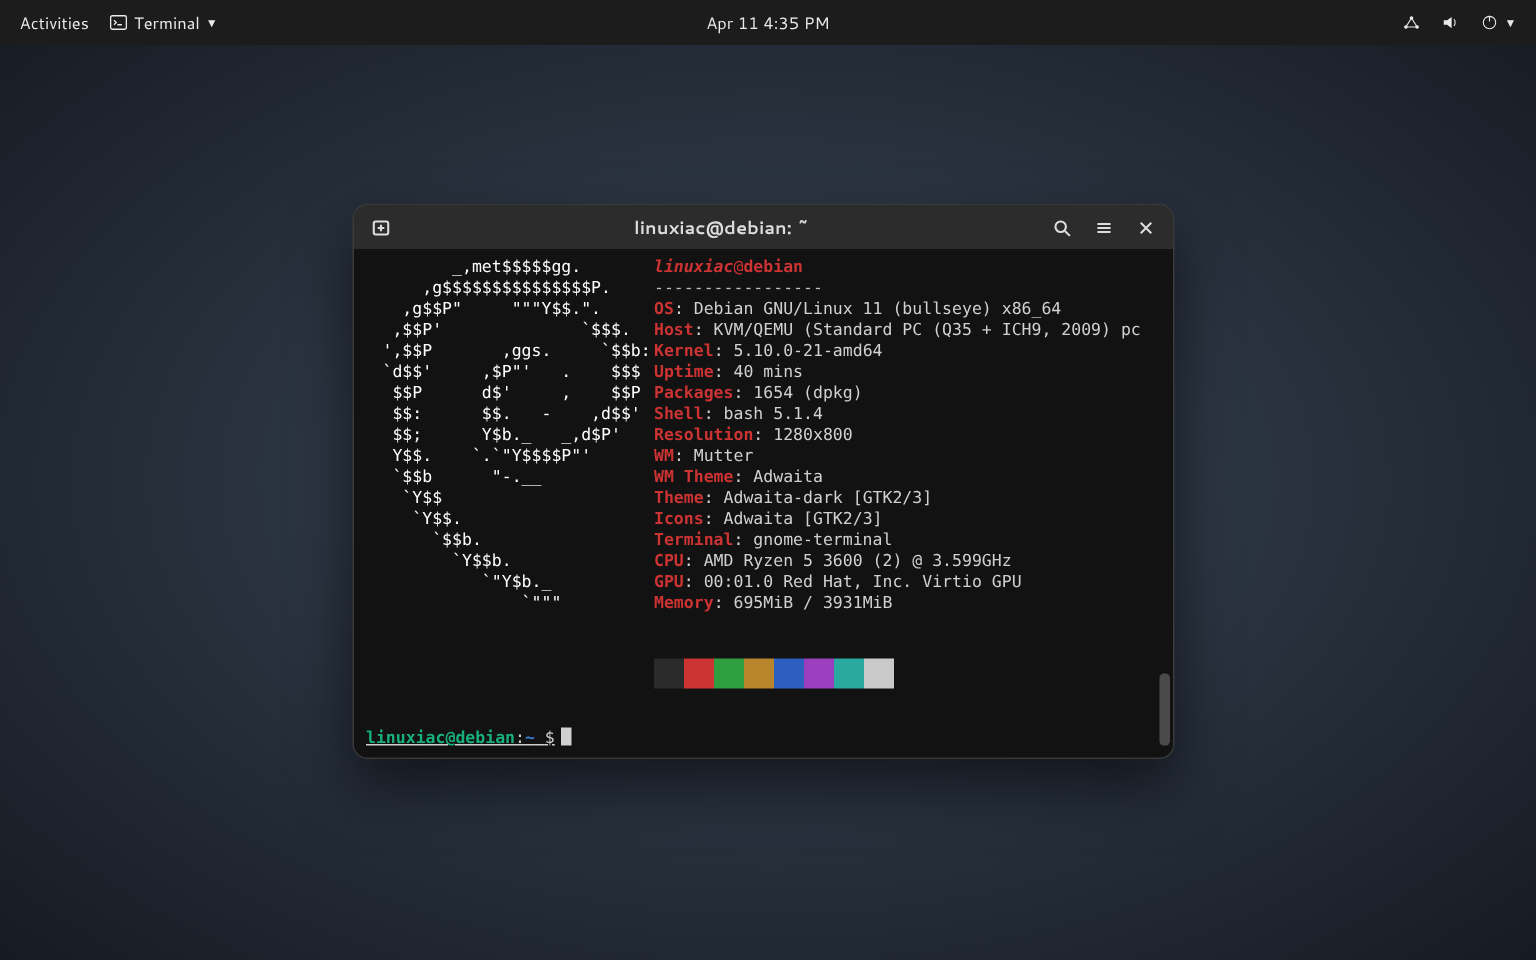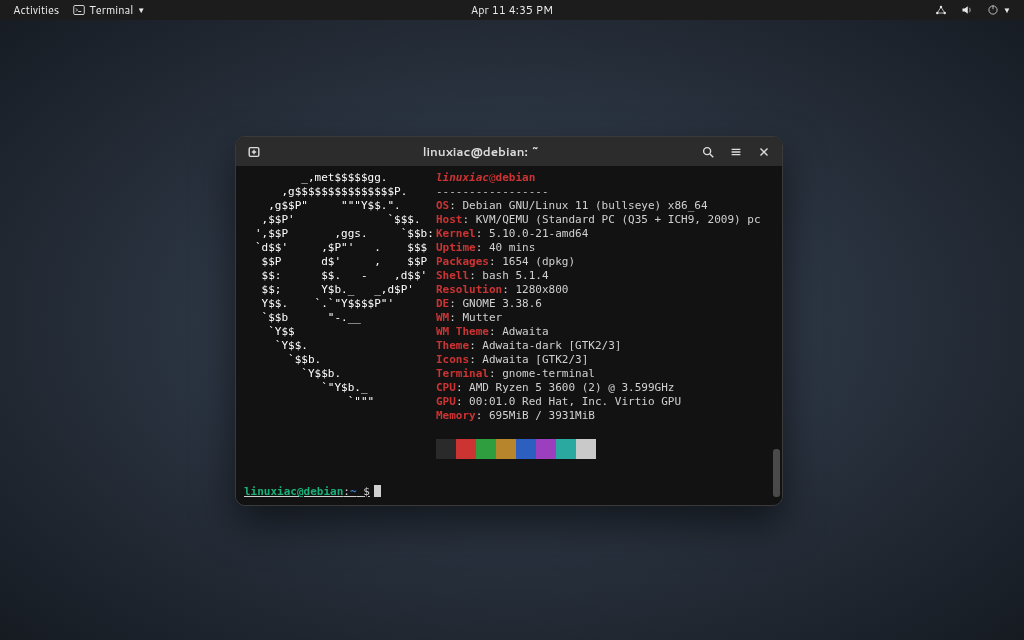--- a/index.html
+++ b/index.html
@@ -3,21 +3,21 @@
 <meta charset="utf-8">
 <style>
   * { margin: 0; padding: 0; box-sizing: border-box; }
   html, body { width: 1024px; height: 640px; overflow: hidden; font-family: Cantarell, "Helvetica Neue", sans-serif; }
   body {
     background: radial-gradient(ellipse at center, #3d4a5a 0%, #2a3340 45%, #161b22 100%);
   }
 
   
   .panel {
-    position: absolute; top: 0; left: 0; right: 0; height: 20px;
+    position: absolute; top: 0; left: 0; right: 0; height: 30px;
     background: #1c1c1c; color: #eaeaea; display: flex; align-items: center;
     font-size: 11px; padding: 0 6px; user-select: none;
   }
   .panel .spacer { flex: 1; }
   .panel-item { padding: 0 7px; cursor: pointer; display: inline-flex; align-items: center; gap: 4px; line-height: 22px; }
   .panel-center { position: absolute; left: 50%; transform: translateX(-50%); }
   .panel svg { width: 12px; height: 12px; fill: #eaeaea; }
   .tri { font-size: 8px; }
 
   
@@ -161,21 +161,20 @@
       <div class="info-line"><span class="user">linuxiac</span><span class="at">@</span><span class="host">debian</span></div>
       <div class="info-line dashes">-----------------</div>
       <div id="rows">
           <div class="info-line"><span class="k">OS</span><span>: Debian GNU/Linux 11 (bullseye) x86_64</span></div>
           <div class="info-line"><span class="k">Host</span><span>: KVM/QEMU (Standard PC (Q35 + ICH9, 2009) pc</span></div>
           <div class="info-line"><span class="k">Kernel</span><span>: 5.10.0-21-amd64</span></div>
           <div class="info-line"><span class="k">Uptime</span><span>: 40 mins</span></div>
           <div class="info-line"><span class="k">Packages</span><span>: 1654 (dpkg)</span></div>
           <div class="info-line"><span class="k">Shell</span><span>: bash 5.1.4</span></div>
           <div class="info-line"><span class="k">Resolution</span><span>: 1280x800</span></div>
-          <div class="info-line"><span class="k">DE</span><span>: GNOME 3.38.6</span></div>
           <div class="info-line"><span class="k">WM</span><span>: Mutter</span></div>
           <div class="info-line"><span class="k">WM Theme</span><span>: Adwaita</span></div>
           <div class="info-line"><span class="k">Theme</span><span>: Adwaita-dark [GTK2/3]</span></div>
           <div class="info-line"><span class="k">Icons</span><span>: Adwaita [GTK2/3]</span></div>
           <div class="info-line"><span class="k">Terminal</span><span>: gnome-terminal</span></div>
           <div class="info-line"><span class="k">CPU</span><span>: AMD Ryzen 5 3600 (2) @ 3.599GHz</span></div>
           <div class="info-line"><span class="k">GPU</span><span>: 00:01.0 Red Hat, Inc. Virtio GPU</span></div>
           <div class="info-line"><span class="k">Memory</span><span>: 695MiB / 3931MiB</span></div>
         </div>
     </div>

